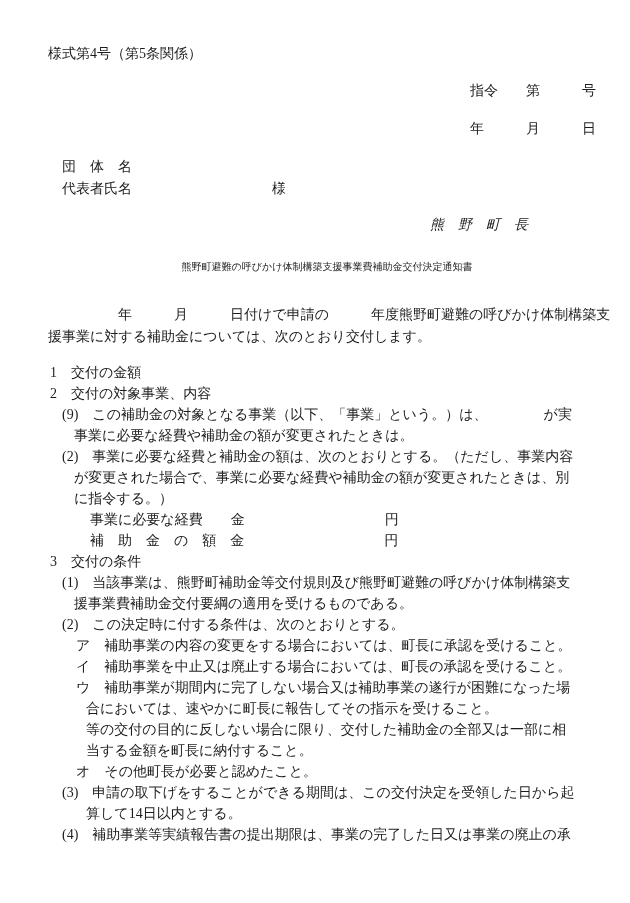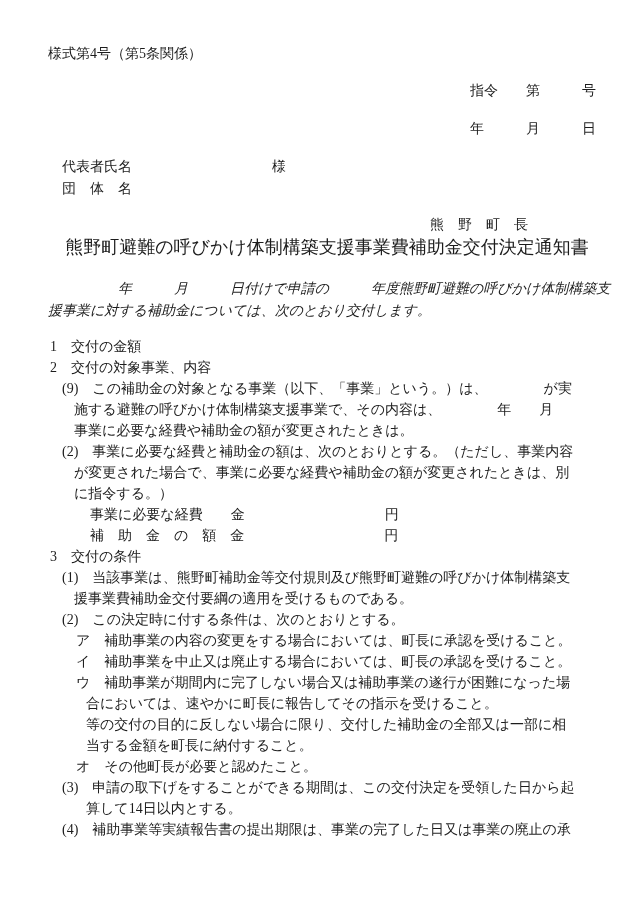--- a/index.html
+++ b/index.html
@@ -35,28 +35,30 @@
     padding-right: 10px;
   }
   .directive-block .line { line-height: 22px; margin-top: 16px; }
   .addressee-block { margin-top: 16px; }
   .addressee-block .line { line-height: 22px; }
   .mayor-line {
     margin-top: 14px;
     text-align: right;
     padding-right: 78px;
     line-height: 22px;
+    font-style: italic;
   }
   .doc-title {
+    margin-top: 20px;
     text-align: center;
     line-height: 22px;
     font-weight: normal;
-    font-size: 18px;
+    font-size: 10px;
   }
-  .opening-block { margin-top: 20px; font-style: italic; }
+  .opening-block { margin-top: 26px; }
   .opening-block .line { line-height: 21.5px; }
   .body-block { margin-top: 15px; }
   
   .ind-n   { padding-left: 2px;  }  
   .ind-p1  { padding-left: 14px; }  
   .ind-p1c { padding-left: 26px; }  
   .ind-k   { padding-left: 28px; }  
   .ind-kc  { padding-left: 38px; }  
   .ind-m   { padding-left: 42px; }  
 </style>
@@ -66,38 +68,37 @@
 <div class="page">
 
   <div class="line form-number">様式第4号（第5条関係）</div>
 
   <div class="directive-block">
     <div class="line">指令　　第　　　号</div>
     <div class="line">年　　　月　　　日</div>
   </div>
 
   <div class="addressee-block">
+    <div class="line ind-p1">団　体　名</div>
     <div class="line ind-p1">代表者氏名　　　　　　　　　　様</div>
-    <div class="line ind-p1">団　体　名</div>
   </div>
 
   <div class="line mayor-line">熊　野　町　長</div>
 
   <div class="doc-title">熊野町避難の呼びかけ体制構築支援事業費補助金交付決定通知書</div>
 
   <div class="opening-block">
       <div class="line">　　　　　年　　　月　　　日付けで申請の　　　年度熊野町避難の呼びかけ体制構築支</div>
       <div class="line">援事業に対する補助金については、次のとおり交付します。</div>
     </div>
 
   <div class="body-block">
       <div class="line ind-n">1　交付の金額</div>
       <div class="line ind-n">2　交付の対象事業、内容</div>
       <div class="line ind-p1">(9)　この補助金の対象となる事業（以下、「事業」という。）は、　　　　が実</div>
-      <div class="line ind-p1c">施する避難の呼びかけ体制構築支援事業で、その内容は、　　　　年　　月</div>
       <div class="line ind-p1c">事業に必要な経費や補助金の額が変更されたときは。</div>
       <div class="line ind-p1">(2)　事業に必要な経費と補助金の額は、次のとおりとする。（ただし、事業内容</div>
       <div class="line ind-p1c">が変更された場合で、事業に必要な経費や補助金の額が変更されたときは、別</div>
       <div class="line ind-p1c">に指令する。）</div>
       <div class="line ind-m">事業に必要な経費　　金　　　　　　　　　　円</div>
       <div class="line ind-m">補　助　金　の　額　金　　　　　　　　　　円</div>
       <div class="line ind-n">3　交付の条件</div>
       <div class="line ind-p1">(1)　当該事業は、熊野町補助金等交付規則及び熊野町避難の呼びかけ体制構築支</div>
       <div class="line ind-p1c">援事業費補助金交付要綱の適用を受けるものである。</div>
       <div class="line ind-p1">(2)　この決定時に付する条件は、次のとおりとする。</div>

